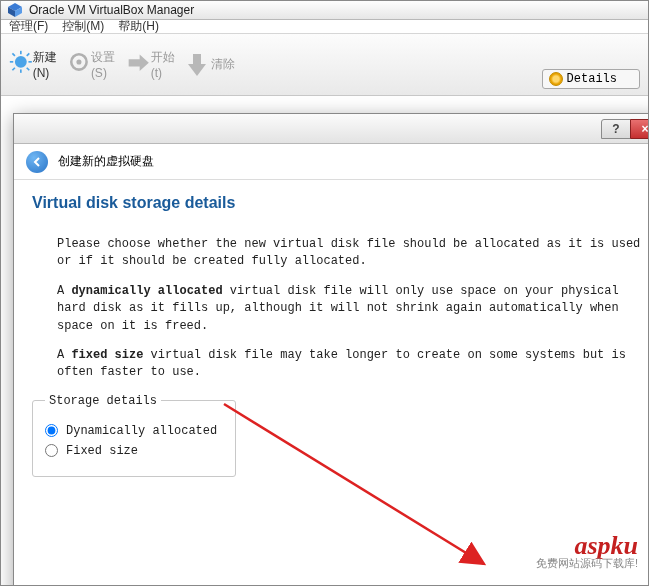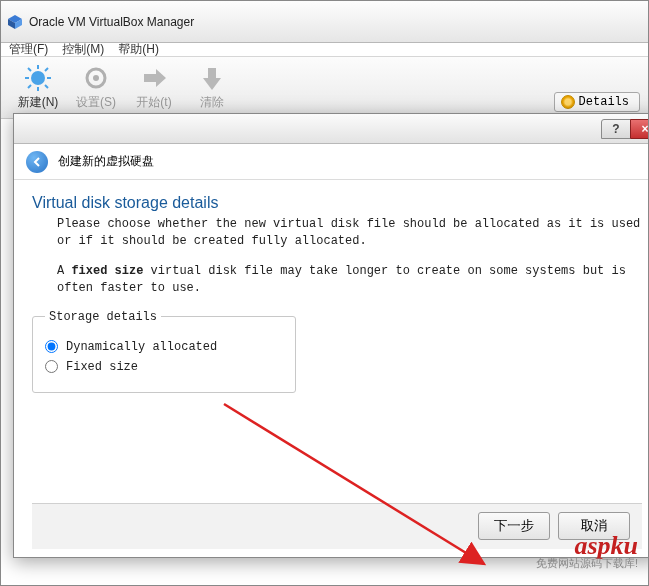--- a/index.html
+++ b/index.html
@@ -8,21 +8,21 @@
   font-size: 12px;
   background: #fff;
   width: 649px;
   height: 586px;
   overflow: hidden;
   position: relative;
   border: 1px solid #888;
 }
 .titlebar {
   background: linear-gradient(#fdfdfd, #e6e6e6);
-  height: 42px;
+  height: 19px;
   border-bottom: 1px solid #b8b8b8;
   display: flex;
   align-items: center;
   padding: 0 6px;
   gap: 6px;
 }
 .vb-cube {
   width: 16px; height: 16px;
   display: inline-block;
 }
@@ -40,34 +40,34 @@
   height: 62px;
   background: linear-gradient(#fcfcfc, #e9e9e9);
   border-bottom: 1px solid #c8c8c8;
   display: flex;
   align-items: center;
   padding: 0 8px;
   position: relative;
 }
 .tool-btn {
   display: flex;
-  flex-direction: column;
+  flex-direction: row;
   align-items: center;
   width: 58px;
   cursor: pointer;
   color: #333;
 }
 .tool-btn .ico { width: 28px; height: 28px; margin-bottom: 2px; }
 .details-btn {
   position: absolute;
   right: 8px;
   bottom: 6px;
   border: 1px solid #a8a8a8;
   background: #f7f7f7;
-  padding: 2px 10px 2px 6px;
+  padding: 2px 22px 2px 6px;
   border-radius: 3px;
   display: flex;
   align-items: center;
   gap: 4px;
   cursor: pointer;
   font-family: "Courier New", monospace;
   font-size: 12px;
 }
 .gear {
   width: 14px; height: 14px;
@@ -129,29 +129,30 @@
 .dialog-body {
   padding: 14px 18px 8px 18px;
   font-family: "Courier New", monospace;
   font-size: 12px;
   color: #222;
 }
 .section-title {
   color: #1a5b9a;
   font-size: 16px;
   font-family: "Segoe UI", Tahoma, sans-serif;
-  margin-bottom: 4px;
+  margin-bottom: 24px;
+  font-weight: bold;
 }
 .para { margin-bottom: 12px; line-height: 1.45; margin-left: 25px; }
 fieldset.storage {
   border: 1px solid #c8c8c8;
   border-radius: 3px;
   padding: 10px 12px 12px 12px;
   margin-top: 6px;
-  width: 264px;
+  width: 204px;
 }
 fieldset.storage legend {
   padding: 0 4px;
   font-family: "Courier New", monospace;
 }
 .radio-row { display: flex; align-items: center; gap: 8px; margin: 6px 0; }
 .dialog-footer {
   margin-top: 110px;
   height: 46px;
   border-top: 1px solid #d0d0d0;
@@ -280,20 +281,23 @@
           <path d="M8 2 L4 6 L8 10" stroke="#fff" stroke-width="2" fill="none"></path>
         </svg>
     </div>
     <span style="font-family:'Microsoft YaHei';font-size:12px;">创建新的虚拟硬盘</span>
   </div>
   <div class="dialog-body">
     <div class="section-title">Virtual disk storage details</div>
 
     <div class="para">Please choose whether the new virtual disk file should be allocated as it is used or if it should be created fully allocated.</div>
 
+    <div class="para">
+      <span>A </span><b>dynamically allocated</b><span> virtual disk file will only use space on your physical hard disk as it fills up, although it will not shrink again automatically when space on it is freed.</span>
+    </div>
 
     <div class="para">
       <span>A </span><b>fixed size</b><span> virtual disk file may take longer to create on some systems but is often faster to use.</span>
     </div>
 
     <fieldset class="storage">
       <legend>Storage details</legend>
       <label class="radio-row">
         <input type="radio" name="st" checked="" style="">
         <span>Dynamically allocated</span>

